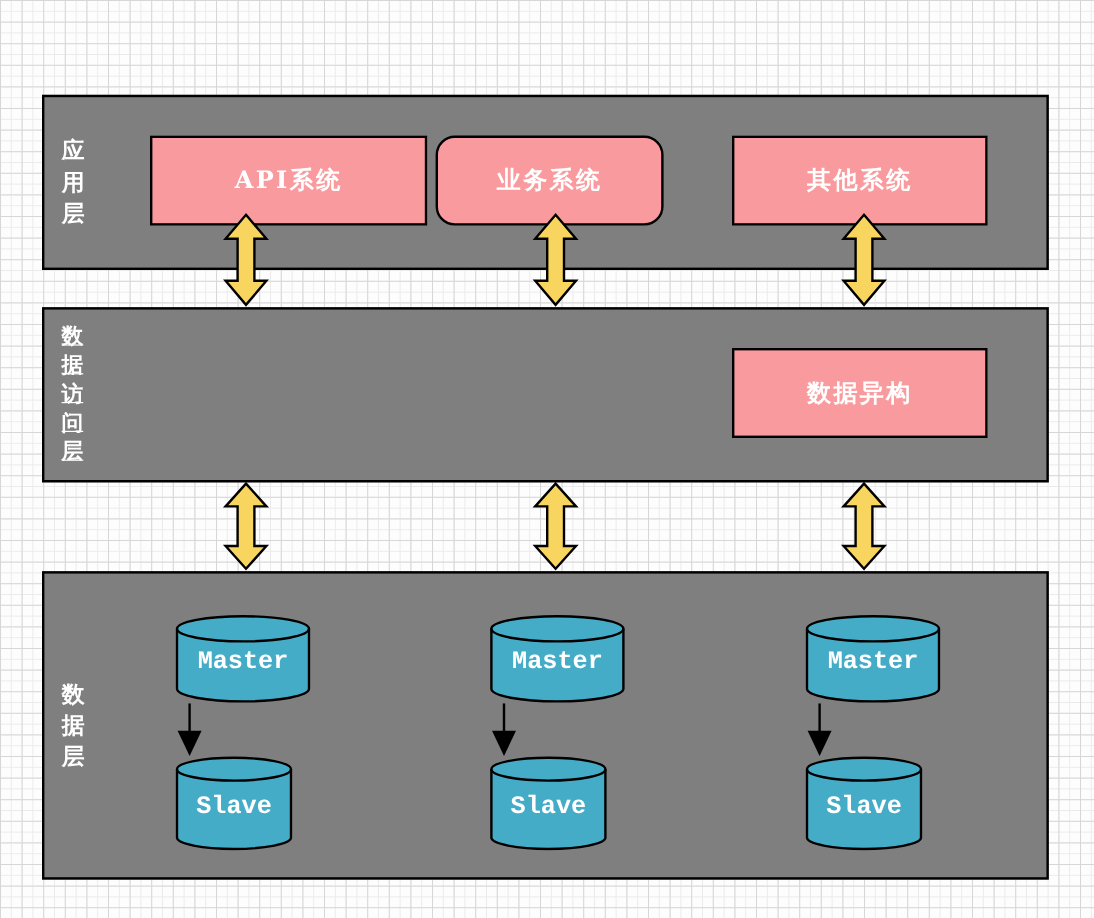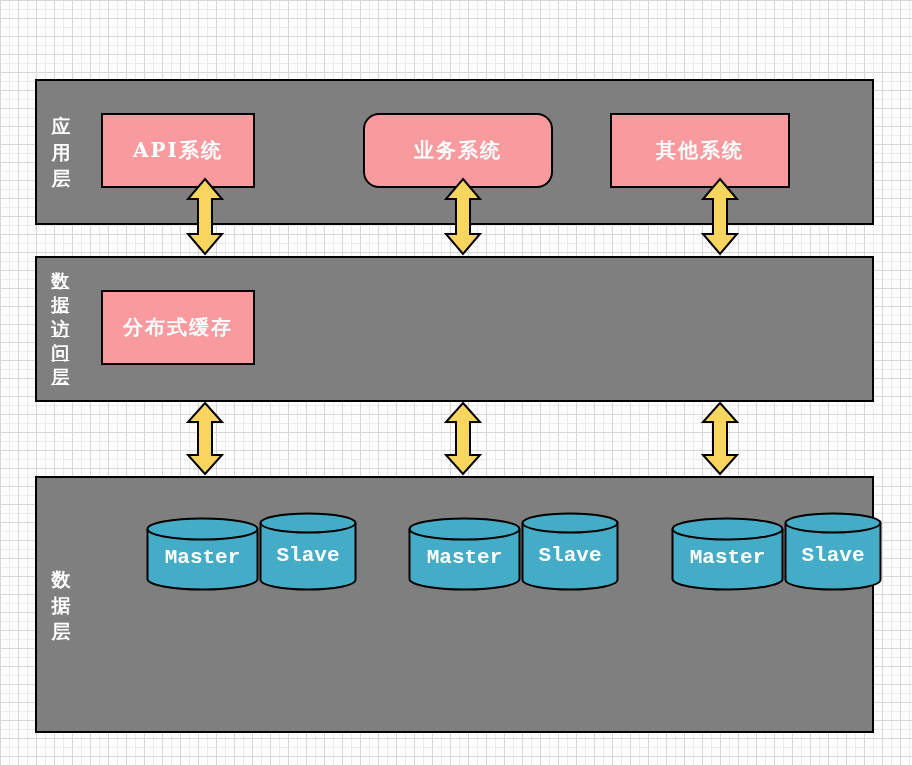--- a/index.html
+++ b/index.html
@@ -32,31 +32,31 @@
     width:1.15em;color:var(--text);font-size:19px;font-weight:bold;
     line-height:26px;word-break:break-all;text-align:center;
   }
   .pinkbox{
     position:absolute;top:32px;height:75px;
     background:var(--box-bg);
     border:2px solid var(--outline);
     display:flex;align-items:center;justify-content:center;
     color:var(--text);font-size:20px;font-weight:bold;letter-spacing:2px;
   }
-  .pb-1{left:64px;width:154px;}
+  .pb-1{left:88px;width:231px;}
   .pb-2{left:326px;width:190px;border-radius:16px;}
-  .pb-3{left:573px;width:180px;}
+  .pb-3{left:573px;width:213px;}
   .varrow{position:absolute;width:46px;}
   .varrow svg{display:block;width:100%;height:100%;}
   .row1{top:177px;height:79px;}
   .row2{top:401px;height:75px;}
   .ar-1{left:182px;} .ar-2{left:440px;} .ar-3{left:697px;}
   .dbcol{
     position:absolute;top:34px;width:120px;
-    display:flex;flex-direction:row;align-items:flex-end;
+    display:flex;flex-direction:column;align-items:flex-start;
   }
   .dc-1{left:109px;} .dc-2{left:371px;} .dc-3{left:634px;}
   .cyl{position:relative;}
   .cyl svg{display:block;}
   .cyl .cyl-label{
     position:absolute;left:0;right:0;top:54%;transform:translateY(-50%);
     text-align:center;color:var(--text);
     font-family:"Liberation Mono","DejaVu Sans Mono",monospace;
     font-size:21px;font-weight:bold;
   }
@@ -90,22 +90,22 @@
     </svg>
 </div>
 <div class="varrow row1 ar-3">
   <svg viewBox="0 0 46 79" preserveAspectRatio="none">
       <polygon points="23,2 40,22 30,22 30,57 40,57 23,77 6,57 16,57 16,22 6,22" style="fill:var(--arrow-fill);stroke:var(--outline);stroke-width:2;stroke-linejoin:miter;"></polygon>
     </svg>
 </div>
 
 <div class="band band-dal">
   <div class="vlabel" style="line-height:24px;font-size:18px;text-decoration:underline;">数据访问层</div>
-  <div class="pinkbox pb-1">
-    <span>分布式缓存</span>
+  <div class="pinkbox pb-3">
+    <span>数据异构</span>
   </div>
 </div>
 
 <div class="varrow row2 ar-1">
   <svg viewBox="0 0 46 75" preserveAspectRatio="none">
       <polygon points="23,2 40,21 30,21 30,54 40,54 23,73 6,54 16,54 16,21 6,21" style="fill:var(--arrow-fill);stroke:var(--outline);stroke-width:2;stroke-linejoin:miter;"></polygon>
     </svg>
 </div>
 <div class="varrow row2 ar-2">
   <svg viewBox="0 0 46 75" preserveAspectRatio="none">

